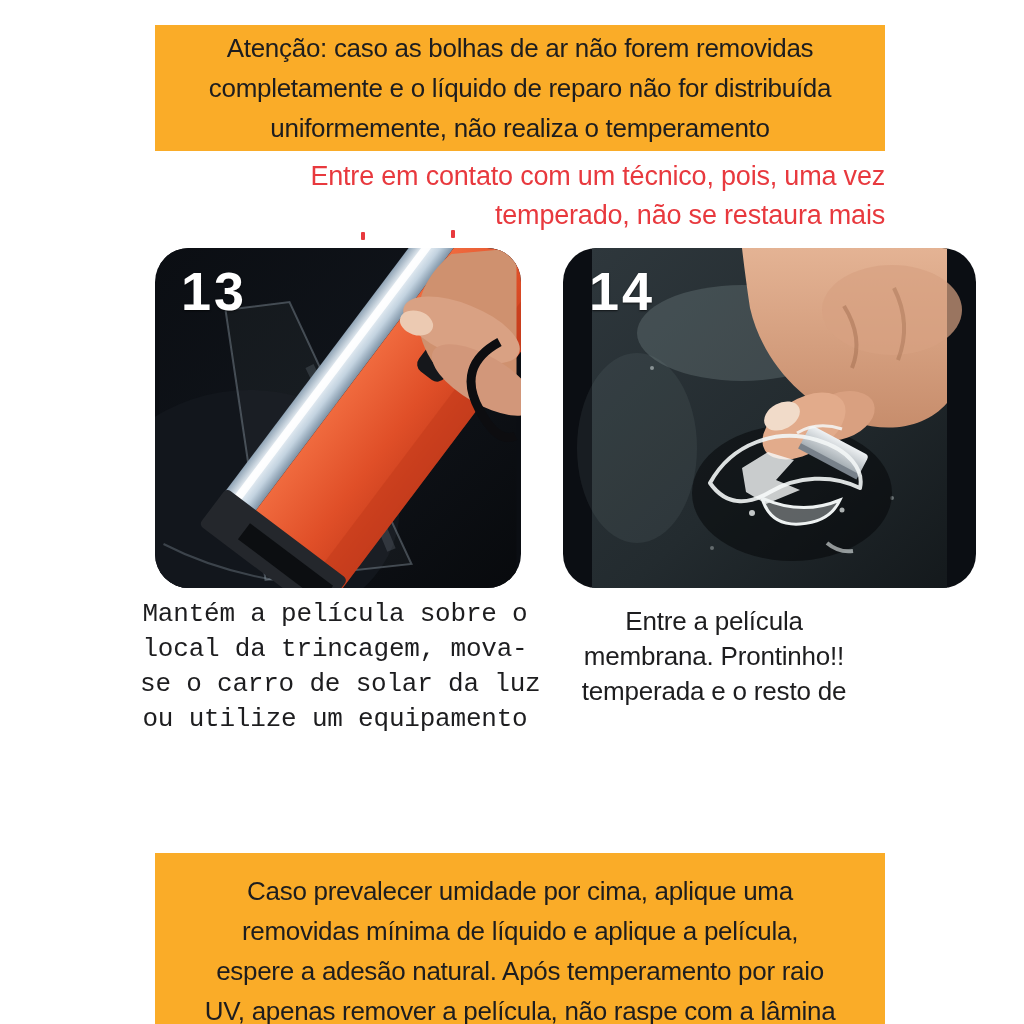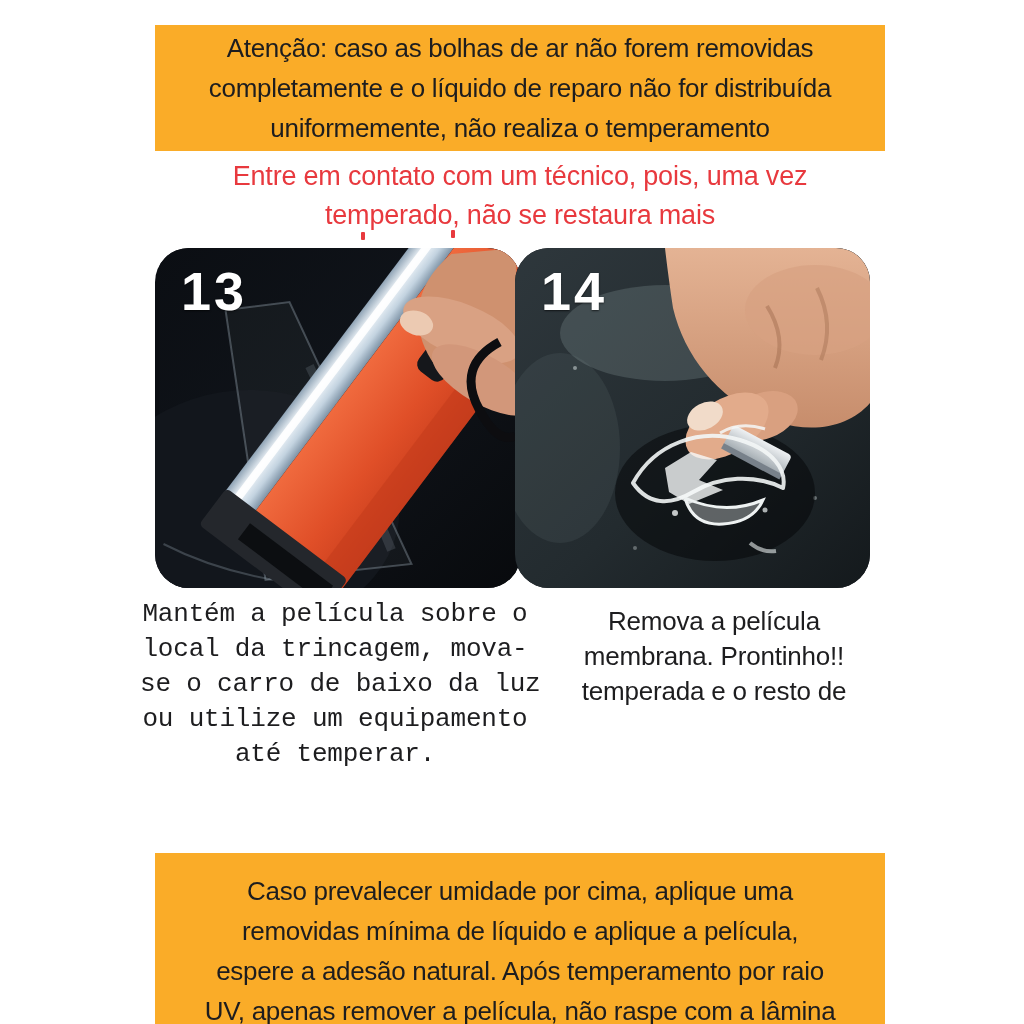--- a/index.html
+++ b/index.html
@@ -9,31 +9,31 @@
 
   
   .banner{position:absolute;left:155px;width:730px;background:#FAAC28;color:#1d1d1f;
           text-align:center;display:flex;flex-direction:column;justify-content:center;
           font-size:26px;letter-spacing:-0.3px;box-sizing:border-box;}
   .banner .bl{display:block;line-height:40px;white-space:nowrap;}
   .banner-top{top:25px;height:126px;}
   .banner-bottom{top:853px;height:214px;justify-content:flex-start;padding-top:18px;}
 
   
-  .red-warning{position:absolute;left:155px;top:157px;width:730px;text-align:center;
+  .red-warning{position:absolute;left:155px;top:157px;width:730px;text-align:right;
                color:#E8393E;font-size:27px;letter-spacing:-0.2px;}
   .red-warning .bl{display:block;line-height:39px;white-space:nowrap;}
   .red-frag{position:absolute;width:4px;height:8px;background:#E8393E;border-radius:1px;}
   .frag-1{left:361px;top:232px;}
   .frag-2{left:451px;top:230px;}
 
   
   .photo{position:absolute;top:248px;height:340px;border-radius:34px;overflow:hidden;background:#0b0e13;}
   .photo-13{left:155px;width:366px;}
-  .photo-14{left:515px;width:355px;}
+  .photo-14{left:563px;width:413px;}
   .photo svg{display:block;width:100%;height:100%;}
   .step-num{position:absolute;top:16px;left:26px;color:#ffffff;font-size:54px;font-weight:800;
             letter-spacing:3px;line-height:1;text-shadow:0 1px 2px rgba(0,0,0,0.6);}
 
   
   .caption{position:absolute;text-align:center;color:#1d1d1f;font-size:26px;letter-spacing:-0.2px;}
   .caption .bl{display:block;line-height:35px;white-space:nowrap;}
   .caption-13{left:140px;top:597px;width:390px;font-family:Liberation Mono, monospace;}
   .caption-14{left:540px;top:604px;width:348px;}
 </style>
@@ -152,27 +152,26 @@
         <circle cx="160" cy="265" r="3" fill="#f0f4f4" opacity="0.8"></circle>
         <circle cx="250" cy="262" r="2.5" fill="#f0f4f4" opacity="0.7"></circle>
       </g>
     </svg>
     <span class="step-num">14</span>
   </figure>
 
   <div class="caption caption-13">
     <span class="bl">Mantém a película sobre o</span>
     <span class="bl">local da trincagem, mova-</span>
-    <span class="bl">se o carro de baixo da luz</span>
+    <span class="bl">se o carro de solar da luz</span>
     <span class="bl">ou utilize um equipamento</span>
-    <span class="bl">até temperar.</span>
   </div>
 
   <div class="caption caption-14">
-    <span class="bl">Remova a película</span>
+    <span class="bl">Entre a película</span>
     <span class="bl">membrana. Prontinho!!</span>
     <span class="bl">temperada e o resto de</span>
   </div>
 
   <div class="banner banner-bottom">
     <span class="bl">Caso prevalecer umidade por cima, aplique uma</span>
     <span class="bl">removidas mínima de líquido e aplique a película,</span>
     <span class="bl">espere a adesão natural. Após temperamento por raio</span>
     <span class="bl">UV, apenas remover a película, não raspe com a lâmina</span>
   </div>

